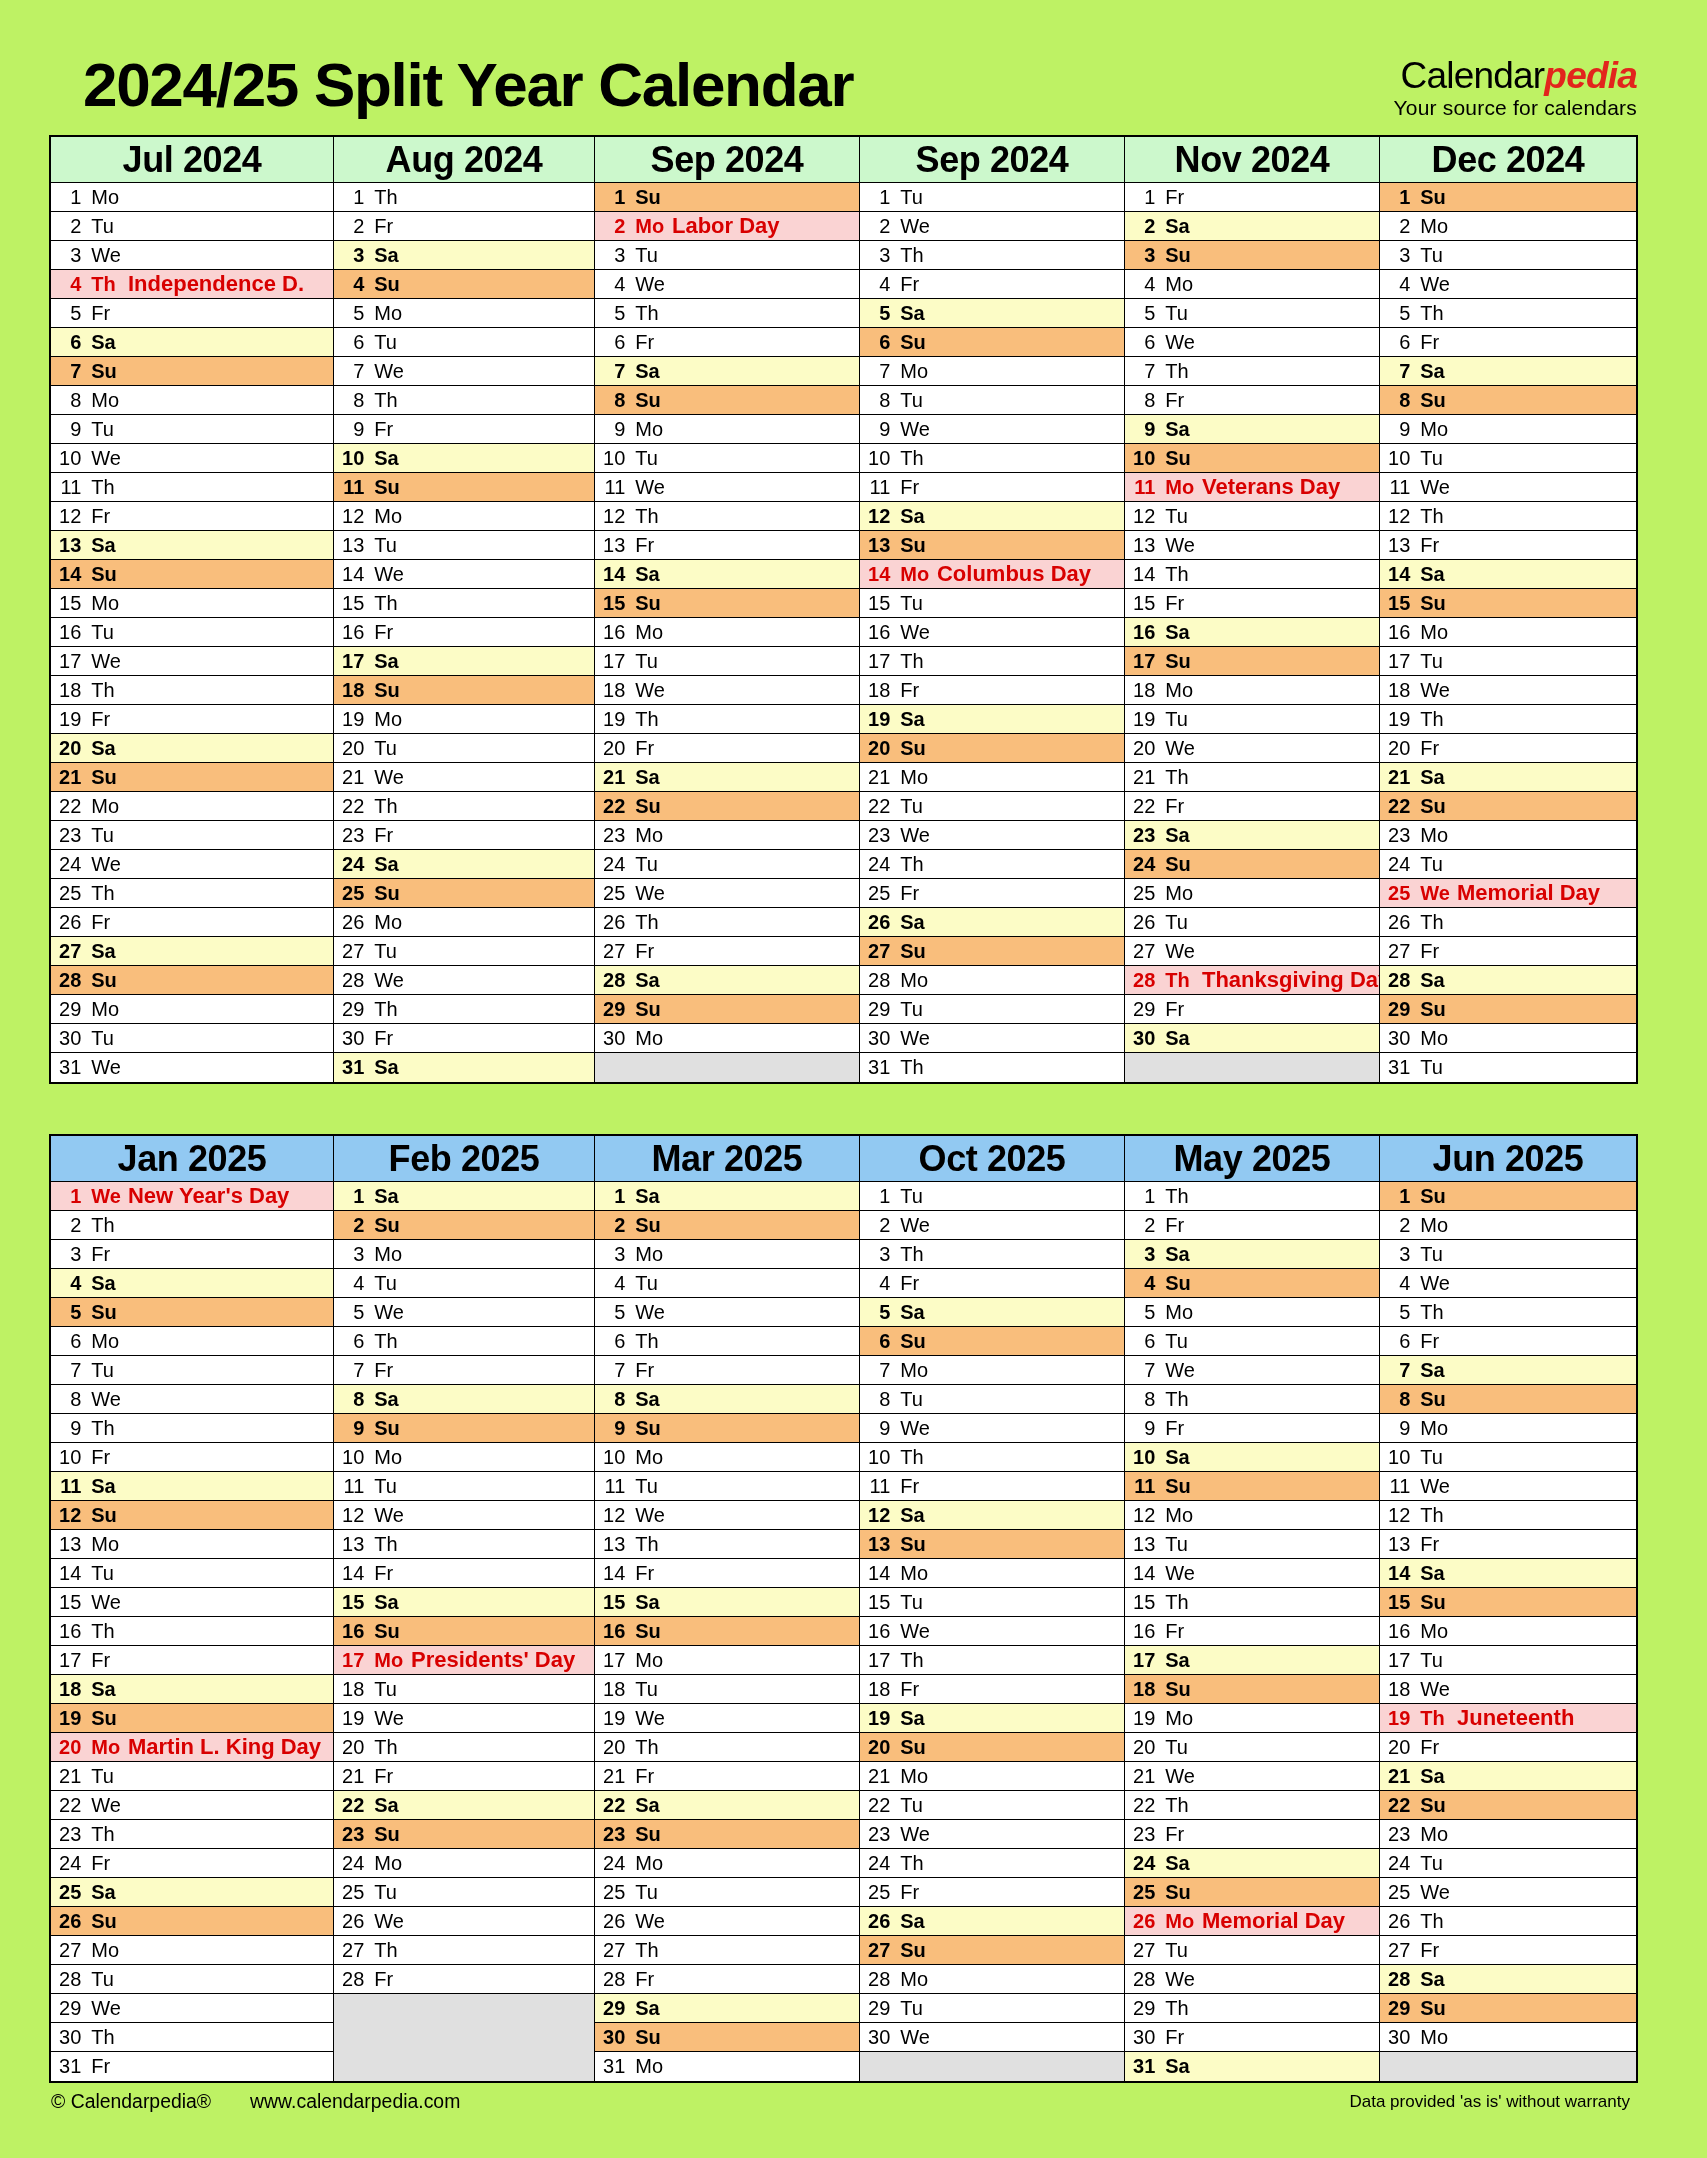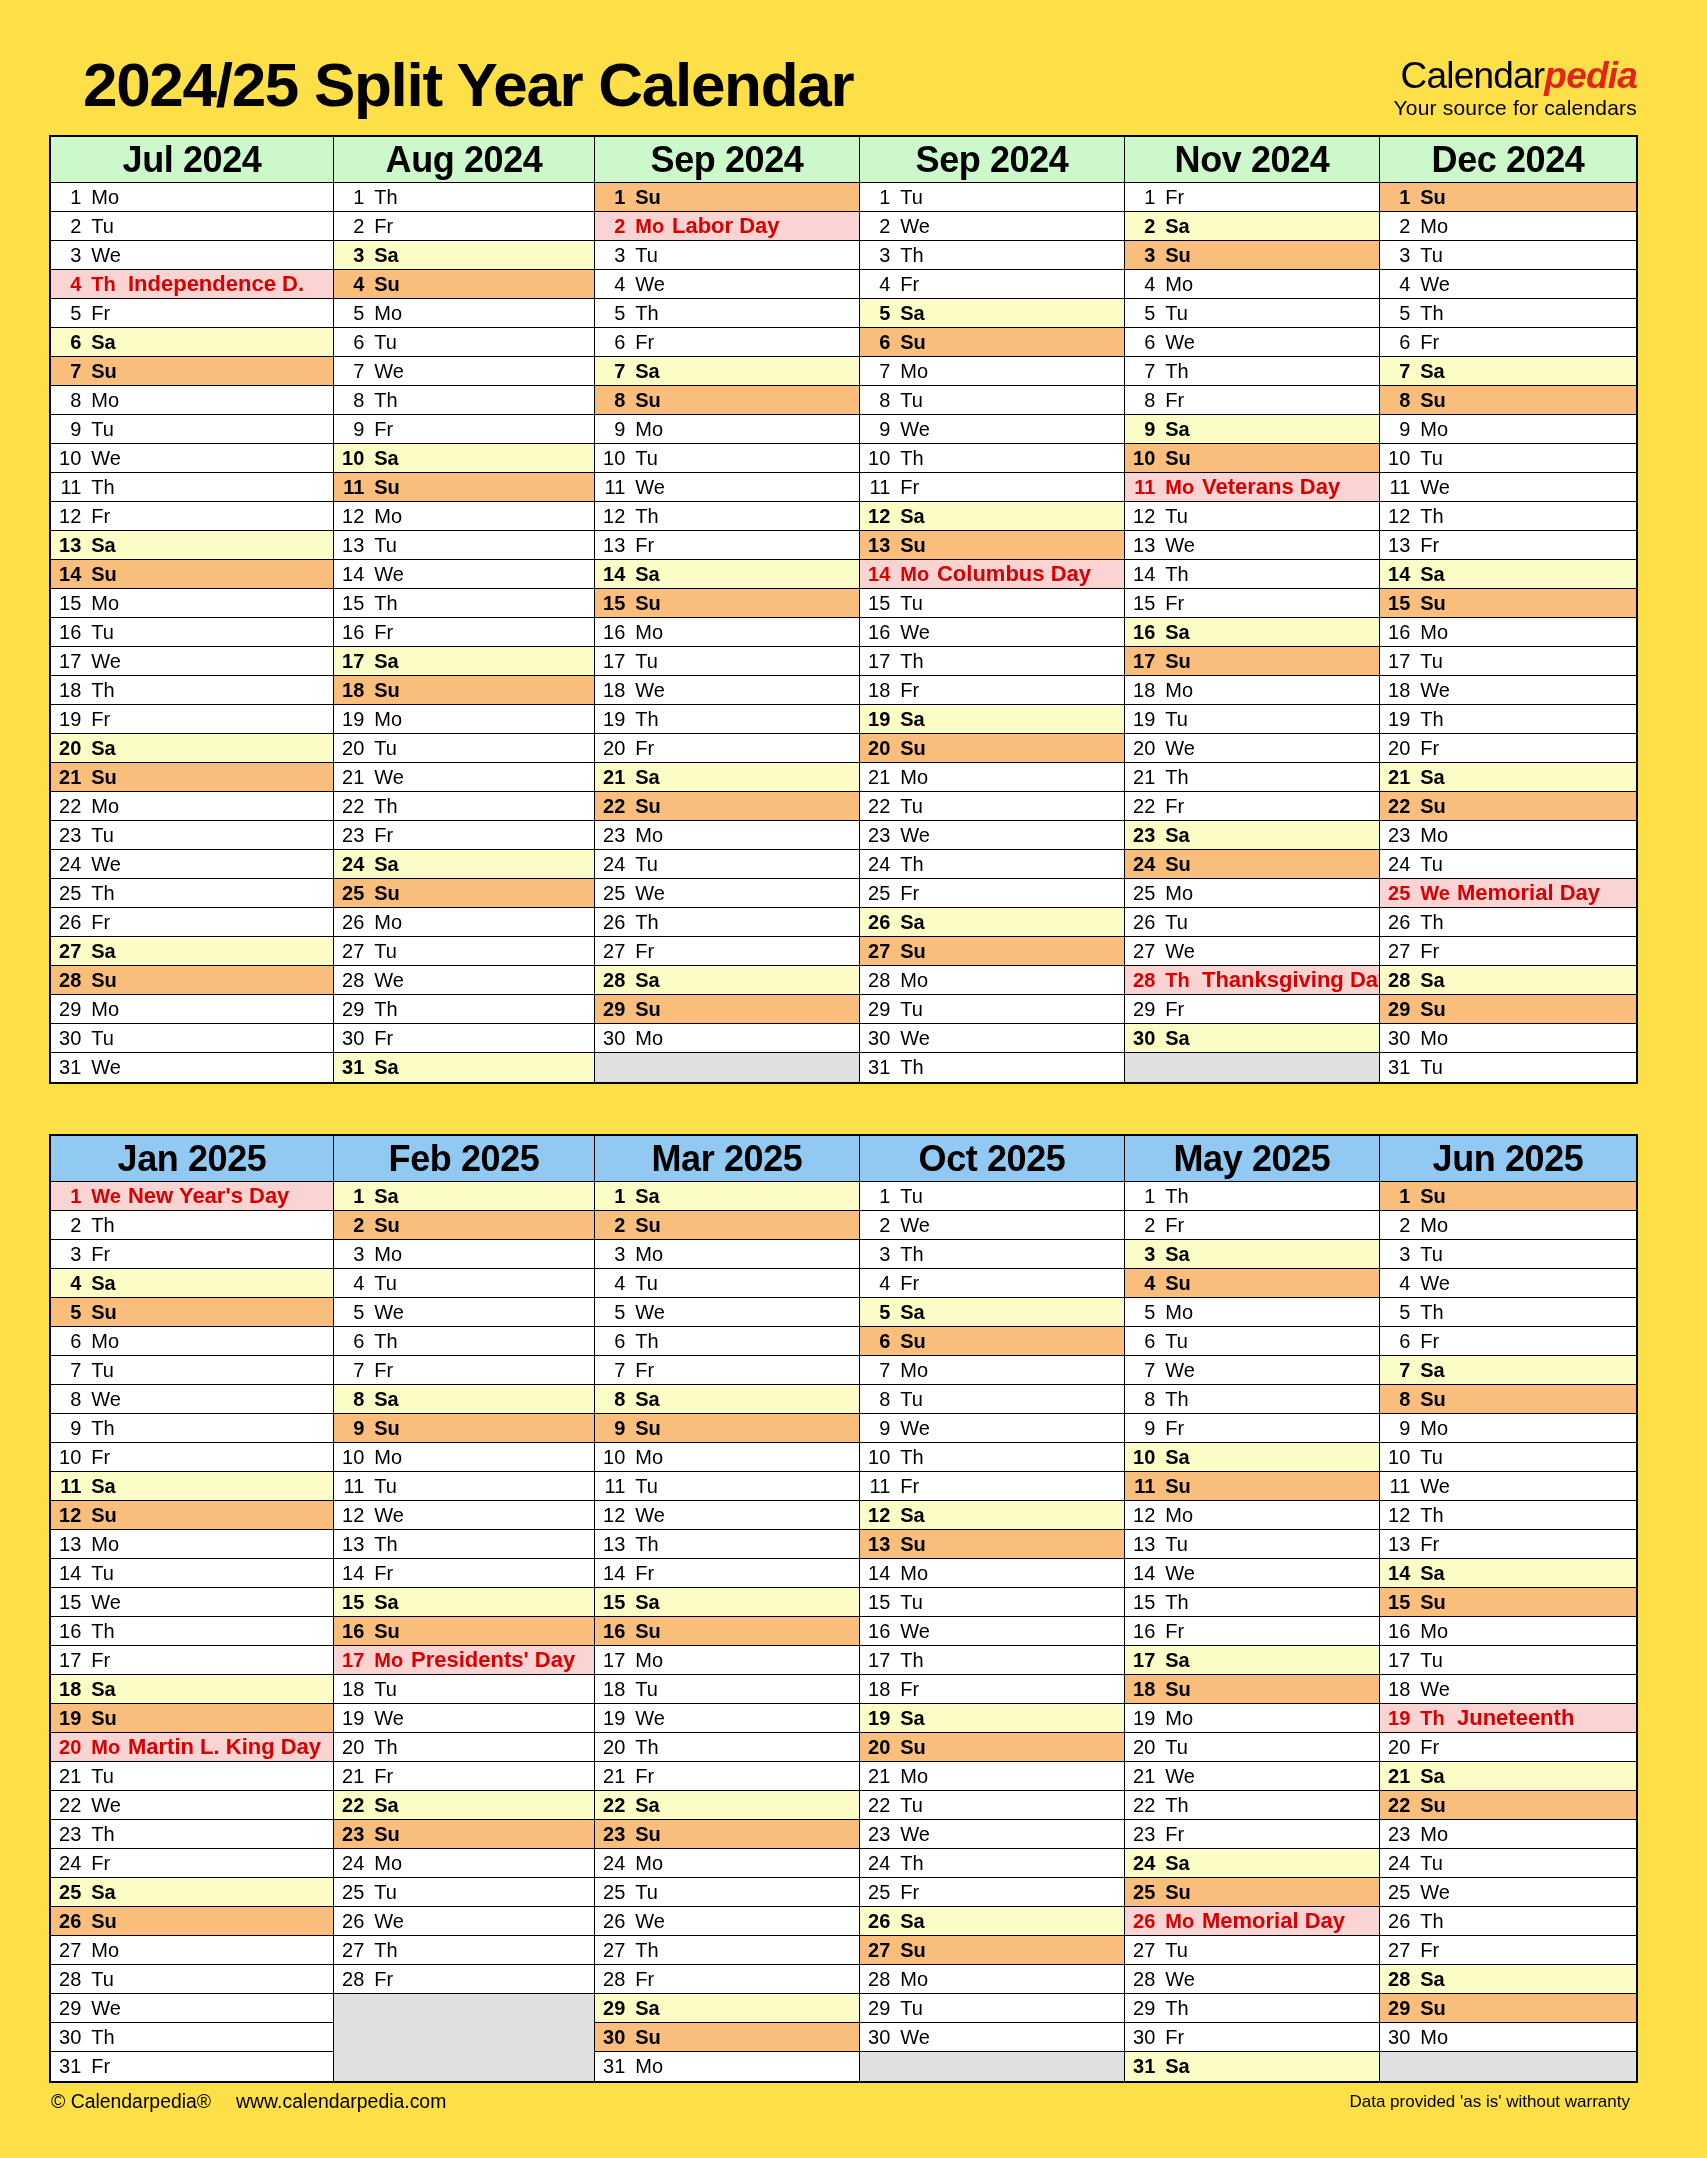--- a/index.html
+++ b/index.html
@@ -12,21 +12,21 @@
     --holiday-bg:#FAD3D3;
     --holiday-text:#D80000;
     --empty-grey:#E0E0E0;
     --grid-border:#000000;
     --logo-red:#E2251C;
   }
   .page{
     position:relative;
     width:1708px;
     height:2159px;
-    background:#fde047;
+    background:#bef264;
     font-family:"Liberation Sans","DejaVu Sans",sans-serif;
     color:#000;
     overflow:hidden;
   }
   .page-title{
     position:absolute;
     left:83px;
     top:54px;
     margin:0;
     font-size:62px;
@@ -131,21 +131,21 @@
     border-bottom:none;
     padding:0;
   }
   .footer-left{
     position:absolute;
     left:51px;
     top:2090px;
     font-size:19.4px;
     white-space:nowrap;
   }
-  .footer-left .website{margin-left:25px;}
+  .footer-left .website{margin-left:39px;}
   .footer-right{
     position:absolute;
     right:78px;
     top:2092px;
     font-size:17px;
     white-space:nowrap;
   }
 </style>
 </head>
 <body>

